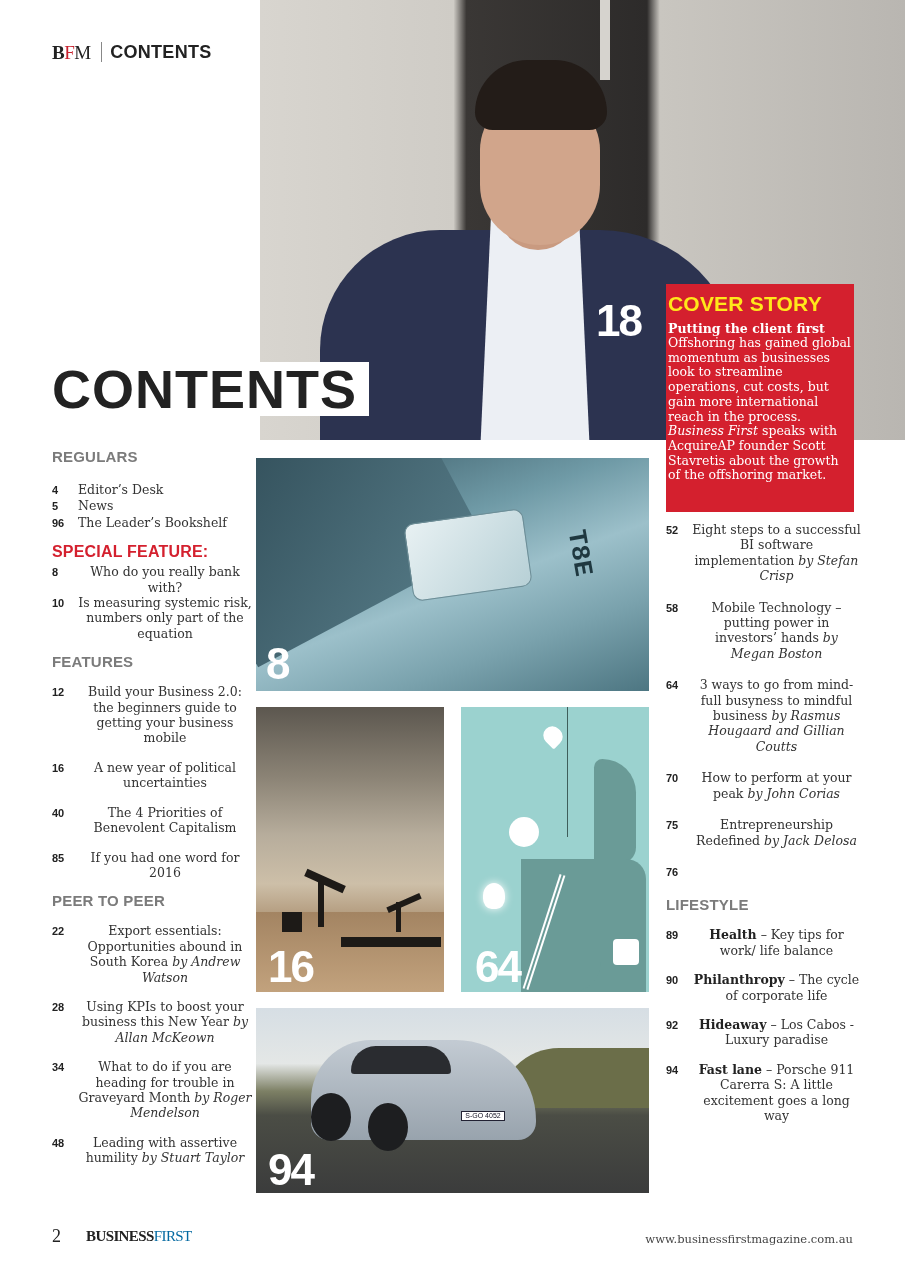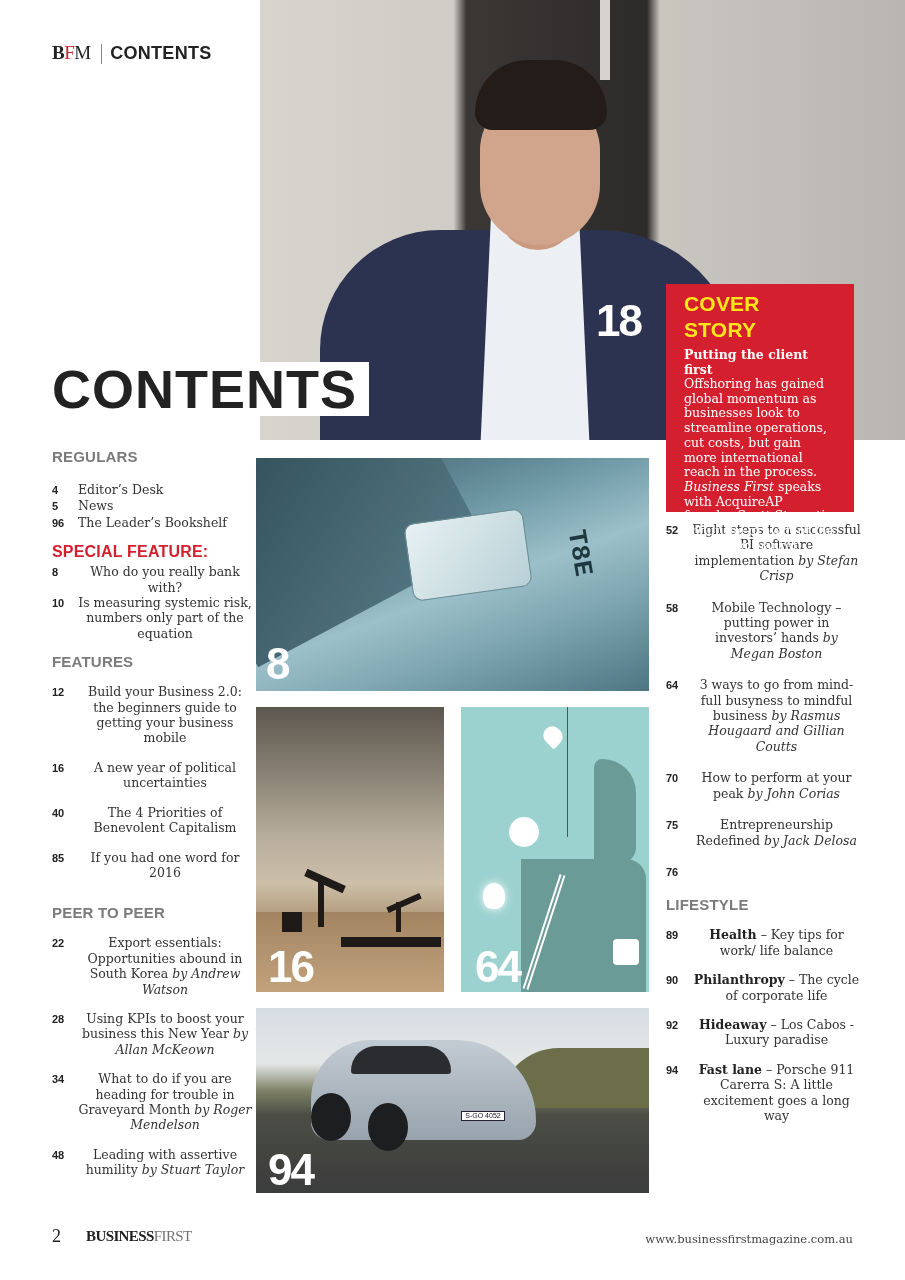--- a/index.html
+++ b/index.html
@@ -1,20 +1,20 @@
 <!DOCTYPE html>
 <html><head>
 <meta charset="utf-8">
 <style>
   * { box-sizing: border-box; margin: 0; padding: 0; }
   html, body { width: 905px; height: 1280px; background: #fff; overflow: hidden; }
   body { position: relative; font-family: "DejaVu Serif", serif; color: #2b2b2b; }
 
   
-  .top-header { position: absolute; left: 52px; top: 42px; display: flex; align-items: flex-end; z-index: 5; }
+  .top-header { position: absolute; left: 52px; top: 42px; display: flex; align-items: flex-start; z-index: 5; }
   .bfm-logo { font-family: "Liberation Serif", serif; font-size: 19px; font-weight: bold; color: #222; letter-spacing: -0.5px; }
   .bfm-logo .f { color: #c8202d; font-weight: normal; }
   .bfm-logo .m { font-weight: normal; }
   .header-divider { width: 1.5px; height: 20px; background: #888; margin: 0 8px 0 10px; }
   .header-title { font-family: "Liberation Sans", sans-serif; font-weight: bold; font-size: 18px; color: #222; letter-spacing: 0.3px; }
 
   
   .hero { position: absolute; left: 260px; top: 0; width: 645px; height: 440px; overflow: hidden;
           background: linear-gradient(90deg, #d8d5cf 0%, #cfccc6 30%, #3a3735 32%, #2d2b2a 60%, #c9c6c0 62%, #b9b6b1 100%); }
   .hero .pole { position:absolute; left: 340px; top: 0; width: 10px; height: 80px; background: #d6d3ce; }
@@ -23,21 +23,21 @@
   .hero .neck { position: absolute; left: 238px; top: 190px; width: 80px; height: 60px; background: #c99a80; border-radius: 0 0 40px 40px; }
   .hero .face { position: absolute; left: 220px; top: 95px; width: 120px; height: 150px; background: #d1a58b; border-radius: 55px 55px 60px 60px; }
   .hero .hair { position: absolute; left: 215px; top: 60px; width: 132px; height: 70px; background: #231c18; border-radius: 60px 60px 20px 20px; }
   .hero-number { position: absolute; left: 596px; top: 296px; font-family: "Liberation Sans", sans-serif; font-weight: bold; font-size: 44px; color: #fff; letter-spacing: -2px; z-index: 3; }
 
   
   .big-title { position: absolute; left: 40px; top: 362px; background: #fff; padding: 0 12px 0 12px; height: 54px; display:flex; align-items:center; z-index: 4; }
   .big-title span { font-family: "Liberation Sans", sans-serif; font-weight: bold; font-size: 54px; color: #222; letter-spacing: 1px; line-height: 1; }
 
   
-  .cover-box { position: absolute; left: 666px; top: 284px; width: 188px; height: 228px; background: #d4202e; padding: 7px 18px; z-index: 4; }
+  .cover-box { position: absolute; left: 666px; top: 284px; width: 188px; height: 228px; background: #d4202e; padding: 7px 2px; z-index: 4; }
   .cover-box .label { font-family: "Liberation Sans", sans-serif; font-weight: bold; font-size: 21px; color: #ffe81a; letter-spacing: 0.2px; line-height: 26px; }
   .cover-box .headline { font-weight: bold; font-size: 12.5px; color: #fff; line-height: 15px; margin-top: 4px; font-family: "DejaVu Serif", serif; }
   .cover-box .body { font-size: 12.5px; color: #fff; line-height: 14.7px; font-family: "DejaVu Serif", serif; }
   .cover-box .body i { font-style: italic; }
 
   
   .col { position: absolute; }
   .col-left { left: 52px; top: 448px; width: 200px; }
   .col-right { left: 666px; top: 522px; width: 195px; }
 
@@ -74,21 +74,21 @@
              background: linear-gradient(180deg, #d6dee4 0%, #e4e7e6 30%, #7d8065 45%, #4b4d45 58%, #3b3c3c 100%); }
   .img-car .hill { position:absolute; right:0; top:40px; width:150px; height:60px; background:#6b6e49; border-radius: 100px 0 0 0; }
   .img-car .car { position:absolute; left:55px; top:32px; width:225px; height:100px; background: linear-gradient(180deg, #c3cbd3, #98a3ad); border-radius: 60px 80px 18px 18px; }
   .img-car .windshield { position:absolute; left:95px; top:38px; width:100px; height:28px; background:#2a2c30; border-radius: 30px 30px 4px 4px; }
   .img-car .wheel { position:absolute; width:40px; height:48px; background:#1d1e20; border-radius: 50%; }
   .img-car .plate { position:absolute; left:205px; top:103px; width:44px; height:10px; background:#fff; border:1px solid #223; font-size:7px; font-family:"Liberation Sans", sans-serif; color:#112; line-height:8px; text-align:center; }
 
   
   .footer-page { position: absolute; left: 52px; top: 1226px; font-family: "Liberation Serif", serif; font-size: 18px; color: #222; }
   .footer-logo { position: absolute; left: 86px; top: 1228px; font-family: "Liberation Serif", serif; font-size: 15px; font-weight: bold; color: #222; letter-spacing: -0.6px; }
-  .footer-logo .first { color: #737373; font-weight: normal; }
+  .footer-logo .first { color: #0369a1; font-weight: normal; }
   .footer-url { position: absolute; right: 52px; top: 1232px; font-size: 11.5px; color: #444; }
 </style>
 </head>
 <body>
 
 <div class="top-header">
   <span class="bfm-logo"><span>B</span><span class="f">F</span><span class="m">M</span></span>
   <span class="header-divider"></span>
   <span class="header-title">CONTENTS</span>
 </div>
@@ -150,21 +150,21 @@
     </div>
   <div class="entry" style="margin-bottom:14px;">
       <span class="pg">40</span>
       <span class="txt">The 4 Priorities of Benevolent Capitalism</span>
     </div>
   <div class="entry">
       <span class="pg">85</span>
       <span class="txt">If you had one word for 2016</span>
     </div>
 
-  <div class="section-head" style="margin-top:24px; margin-bottom:13px;">PEER TO PEER</div>
+  <div class="section-head" style="margin-top:12px; margin-bottom:13px;">PEER TO PEER</div>
   <div class="entry" style="margin-bottom:14px;">
       <span class="pg">22</span>
       <span class="txt"><span>Export essentials: Opportunities abound in South Korea</span> <i>by Andrew Watson</i></span>
     </div>
   <div class="entry" style="margin-bottom:14px;">
       <span class="pg">28</span>
       <span class="txt"><span>Using KPIs to boost your business this New Year</span> <i>by Allan McKeown</i></span>
     </div>
   <div class="entry" style="margin-bottom:14px;">
       <span class="pg">34</span>

